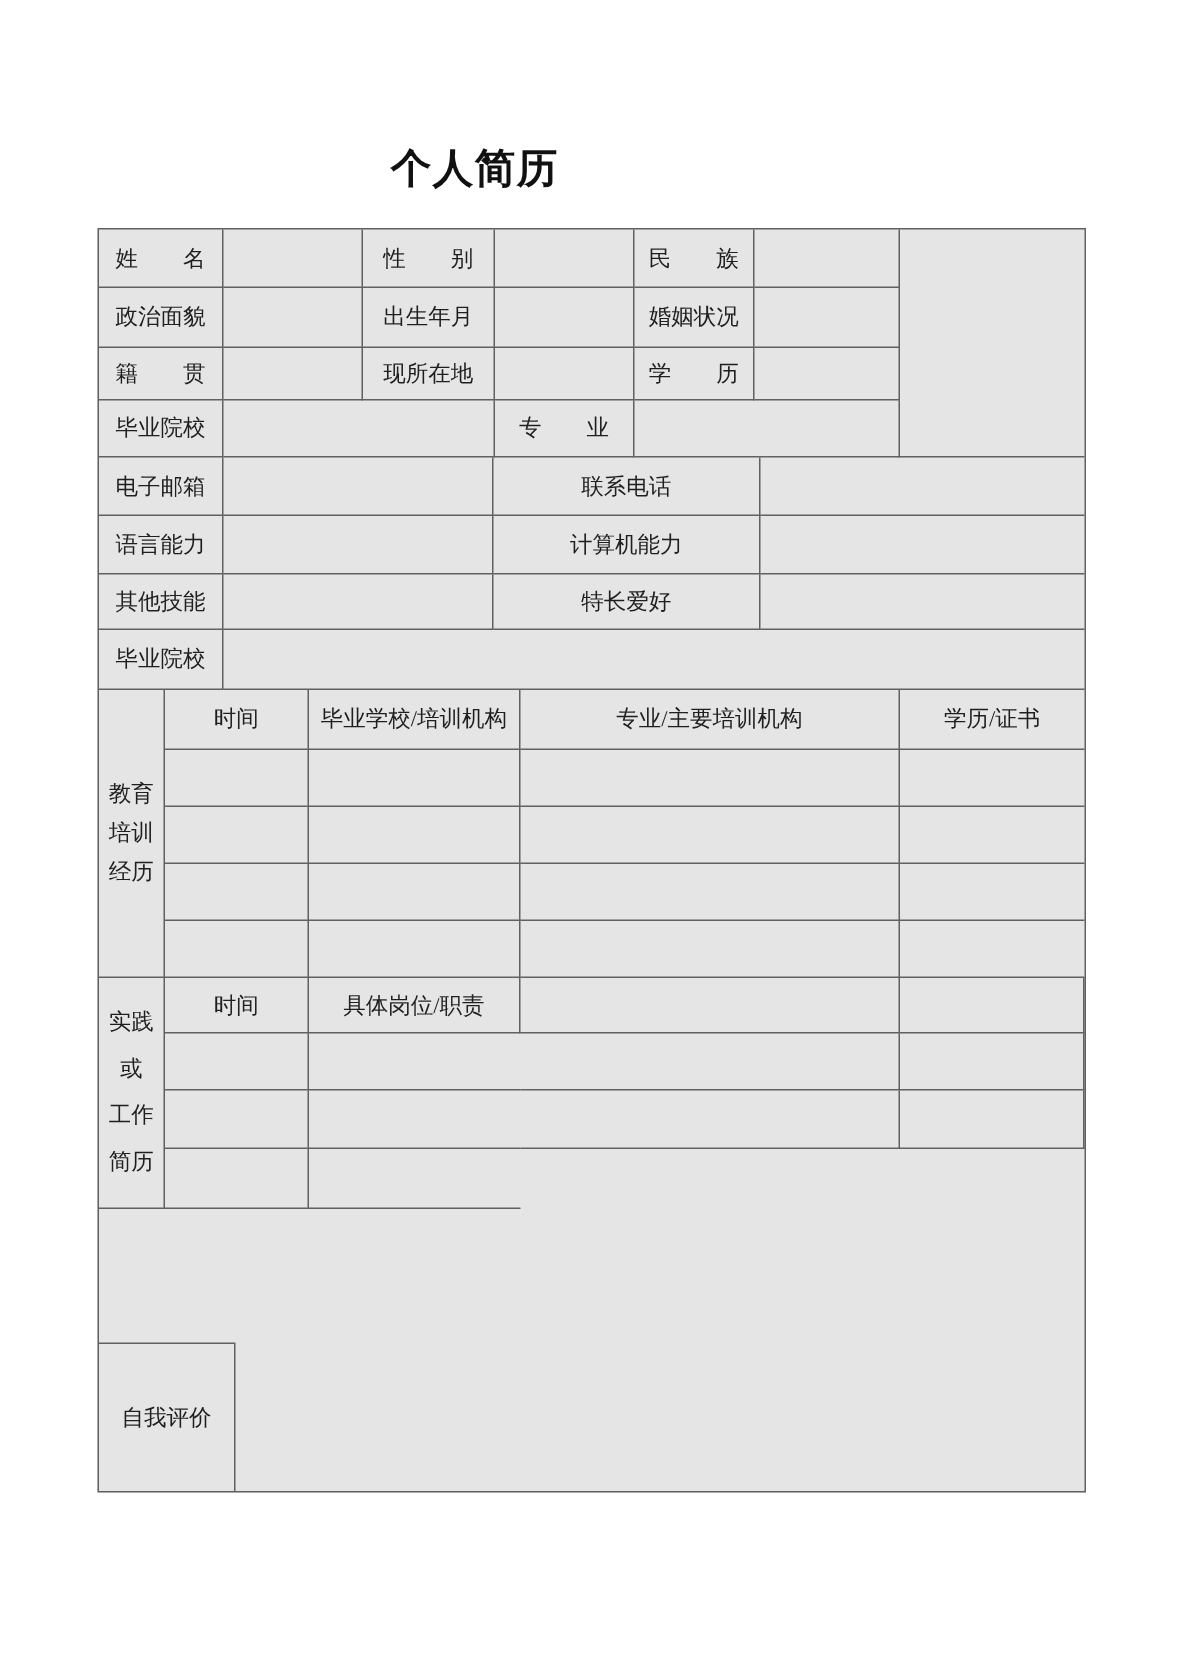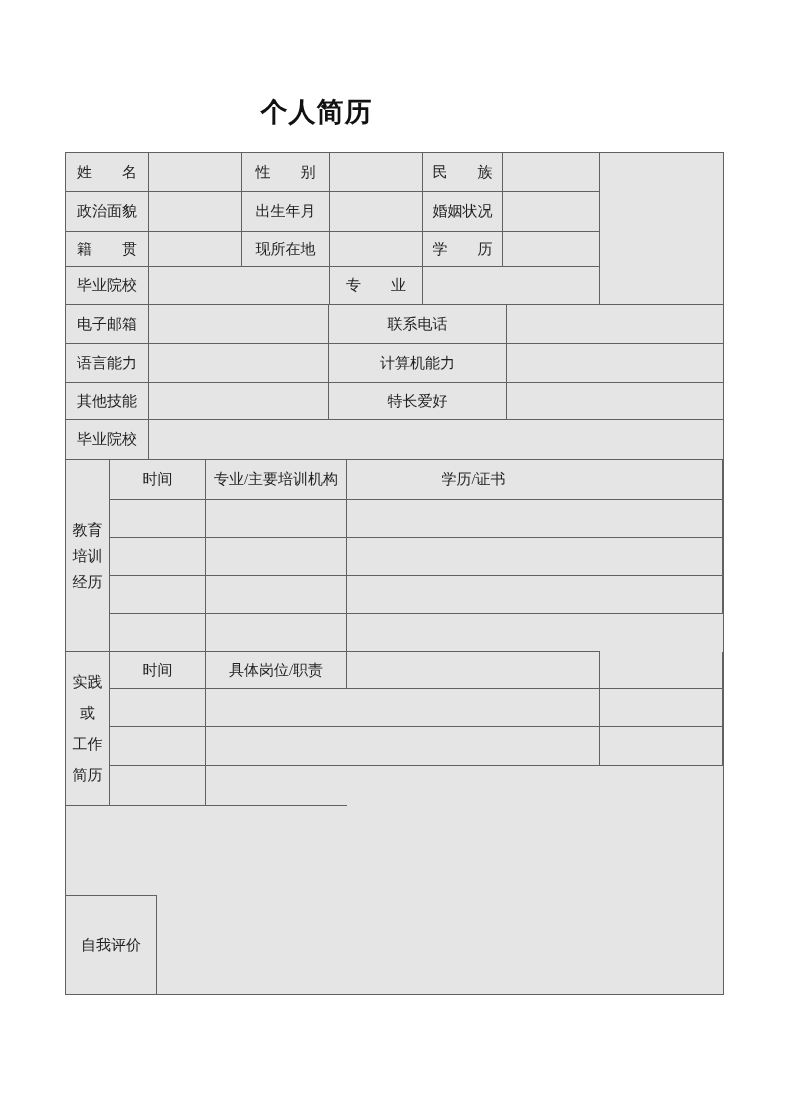--- a/index.html
+++ b/index.html
@@ -126,20 +126,21 @@
       <div class="cell">毕业院校</div>
       <div class="cell lastcol"></div>
     </div>
 
     <div class="sec sec4">
       <div class="cell side side-edu">教育
 培训
 经历</div>
 
       <div class="cell">时间</div>
+      <div class="cell">毕业学校/培训机构</div>
       <div class="cell">专业/主要培训机构</div>
       <div class="cell lastcol">学历/证书</div>
 
       <div class="cell"></div>
       <div class="cell"></div>
       <div class="cell"></div>
       <div class="cell lastcol"></div>
 
       <div class="cell"></div>
       <div class="cell"></div>

